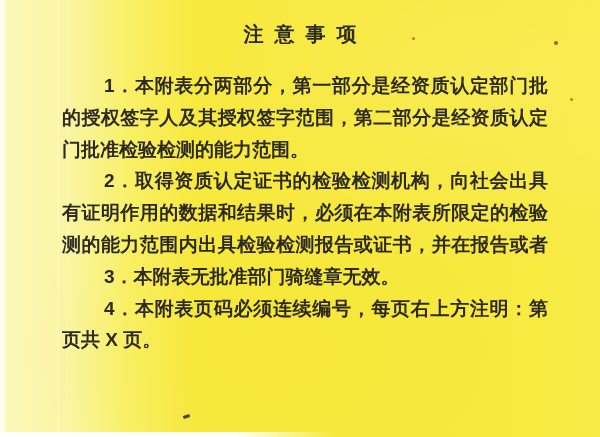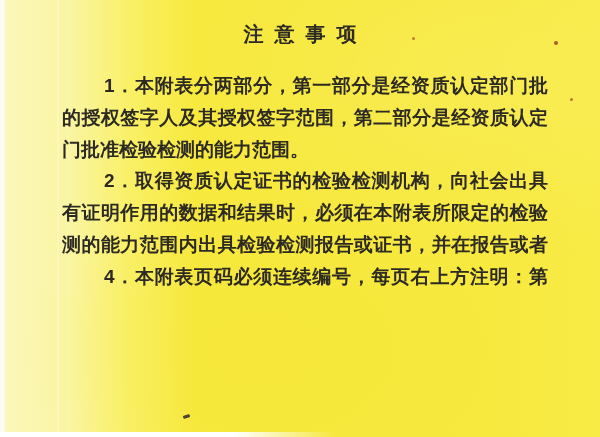--- a/index.html
+++ b/index.html
@@ -89,21 +89,25 @@
         <div class="line first">1．本附表分两部分，第一部分是经资质认定部门批准</div>
         <div class="line">的授权签字人及其授权签字范围，第二部分是经资质认定部</div>
         <div class="line last">门批准检验检测的能力范围。</div>
       </div>
       <div class="paragraph">
         <div class="line first">2．取得资质认定证书的检验检测机构，向社会出具具</div>
         <div class="line">有证明作用的数据和结果时，必须在本附表所限定的检验检</div>
         <div class="line">测的能力范围内出具检验检测报告或证书，并在报告或者书</div>
       </div>
       <div class="paragraph">
+        <div class="line first last">3．本附表无批准部门骑缝章无效。</div>
+      </div>
+      <div class="paragraph">
         <div class="line first">4．本附表页码必须连续编号，每页右上方注明：第 X</div>
+        <div class="line last">页共 X 页。</div>
       </div>
     </div>
 
   <div class="bottom-edge"></div>
   <div class="speck a"></div>
   <div class="speck b"></div>
   <div class="speck c"></div>
   <div class="mark-dash"></div>
 </div>
 

